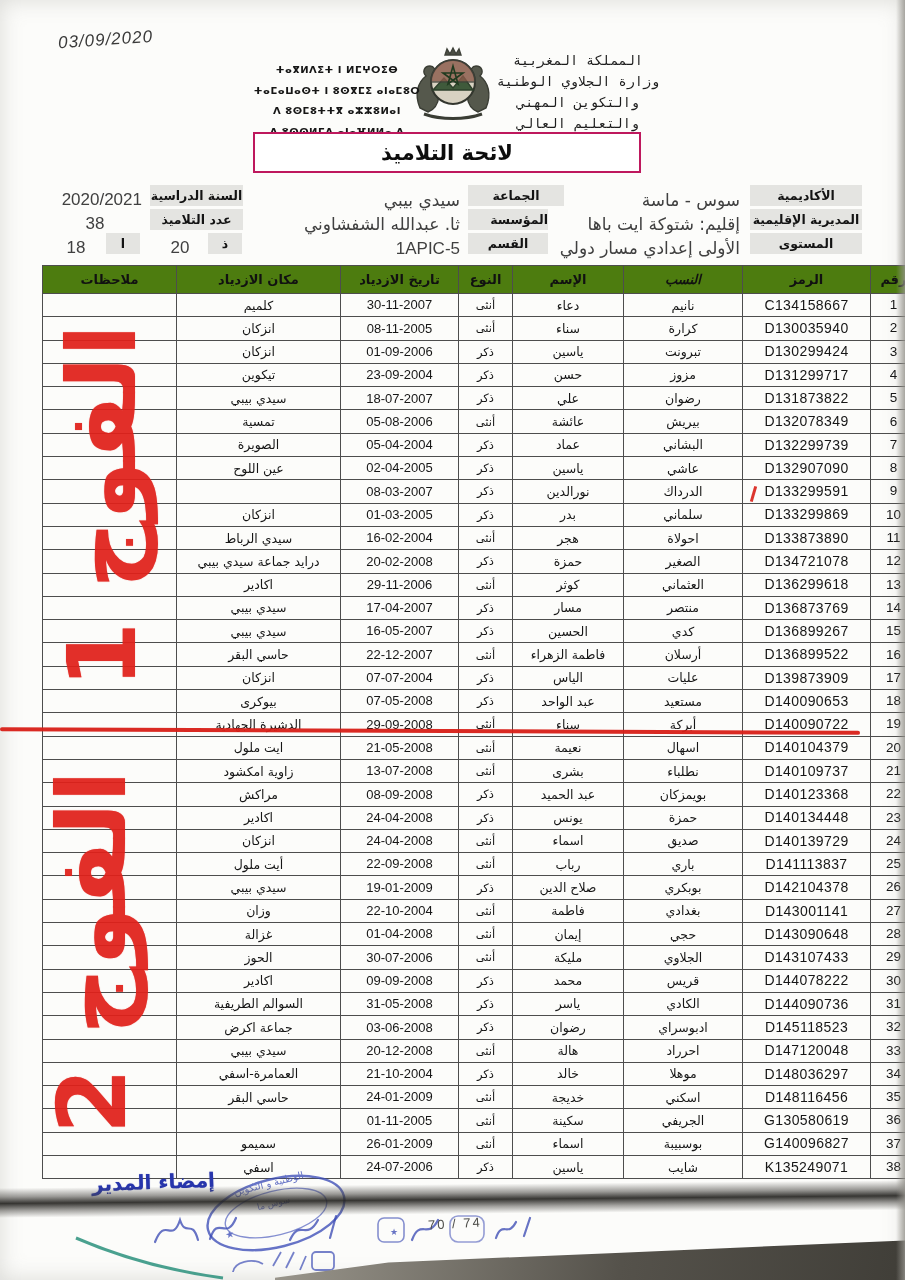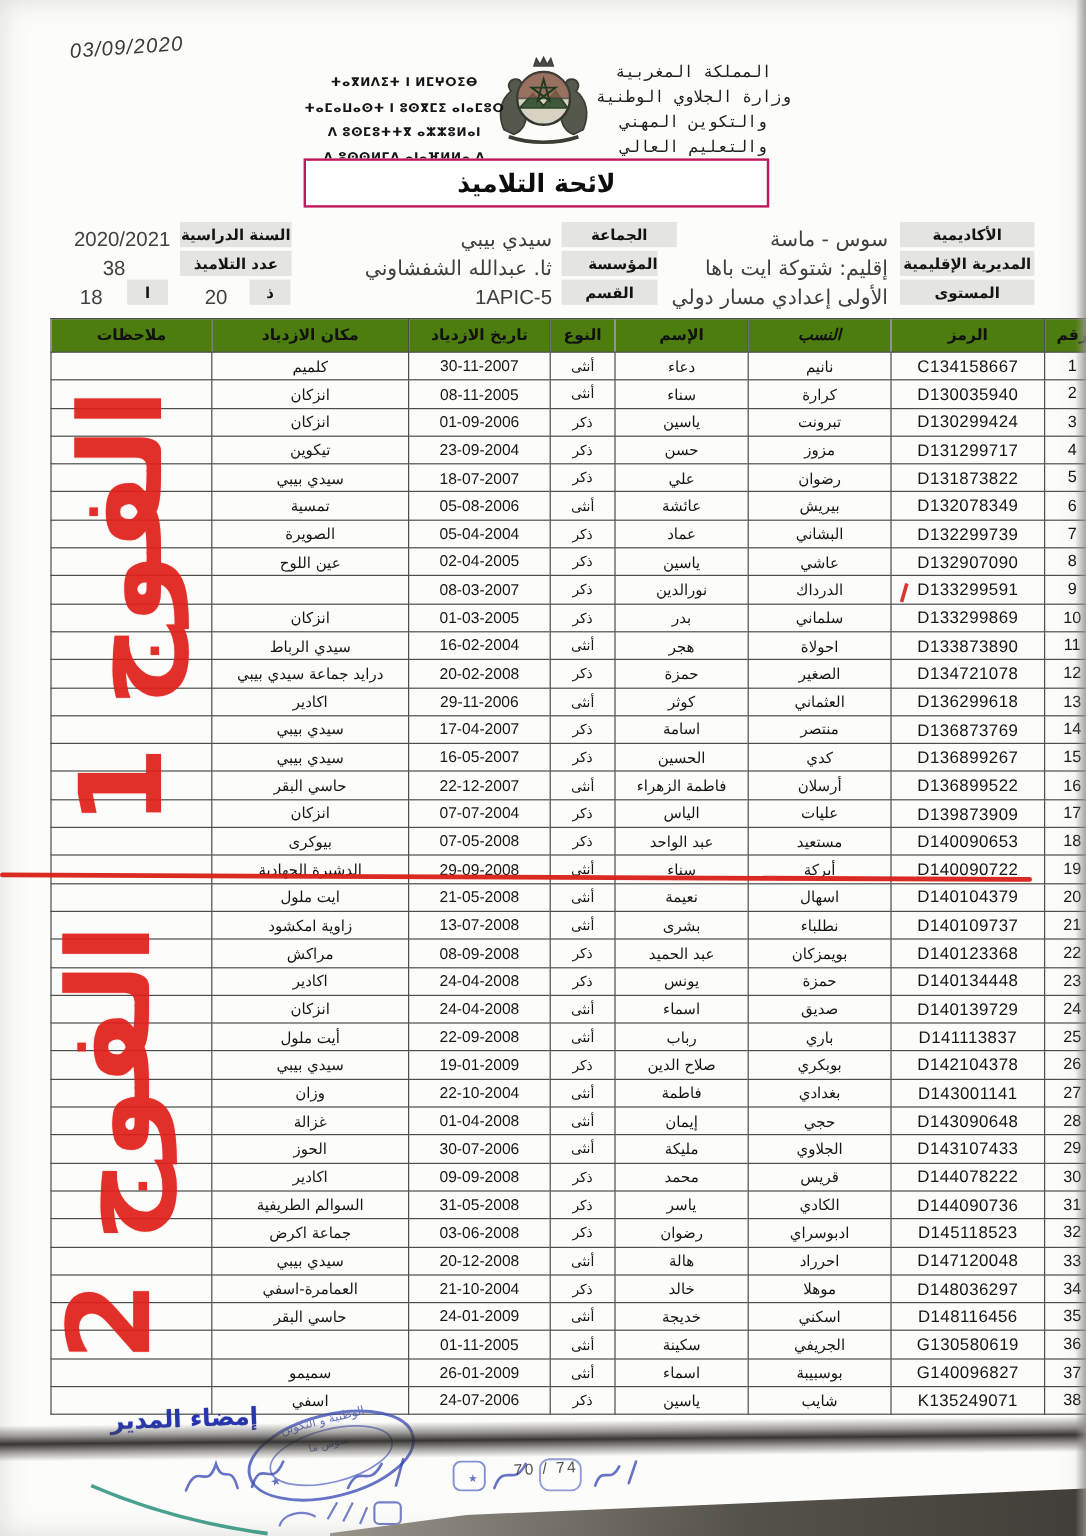--- a/index.html
+++ b/index.html
@@ -307,21 +307,21 @@
             <td class="ar">كوثر</td>
             <td class="ar gen">أنثى</td>
             <td class="date">29-11-2006</td>
             <td class="ar">اكادير</td>
             <td class="ar"></td>
           </tr>
           <tr>
             <td class="num">14</td>
             <td class="code">D136873769</td>
             <td class="ar">منتصر</td>
-            <td class="ar">اسامة</td>
+            <td class="ar">مسار</td>
             <td class="ar gen">ذكر</td>
             <td class="date">17-04-2007</td>
             <td class="ar">سيدي بيبي</td>
             <td class="ar"></td>
           </tr>
           <tr>
             <td class="num">15</td>
             <td class="code">D136899267</td>
             <td class="ar">كدي</td>
             <td class="ar">الحسين</td>

